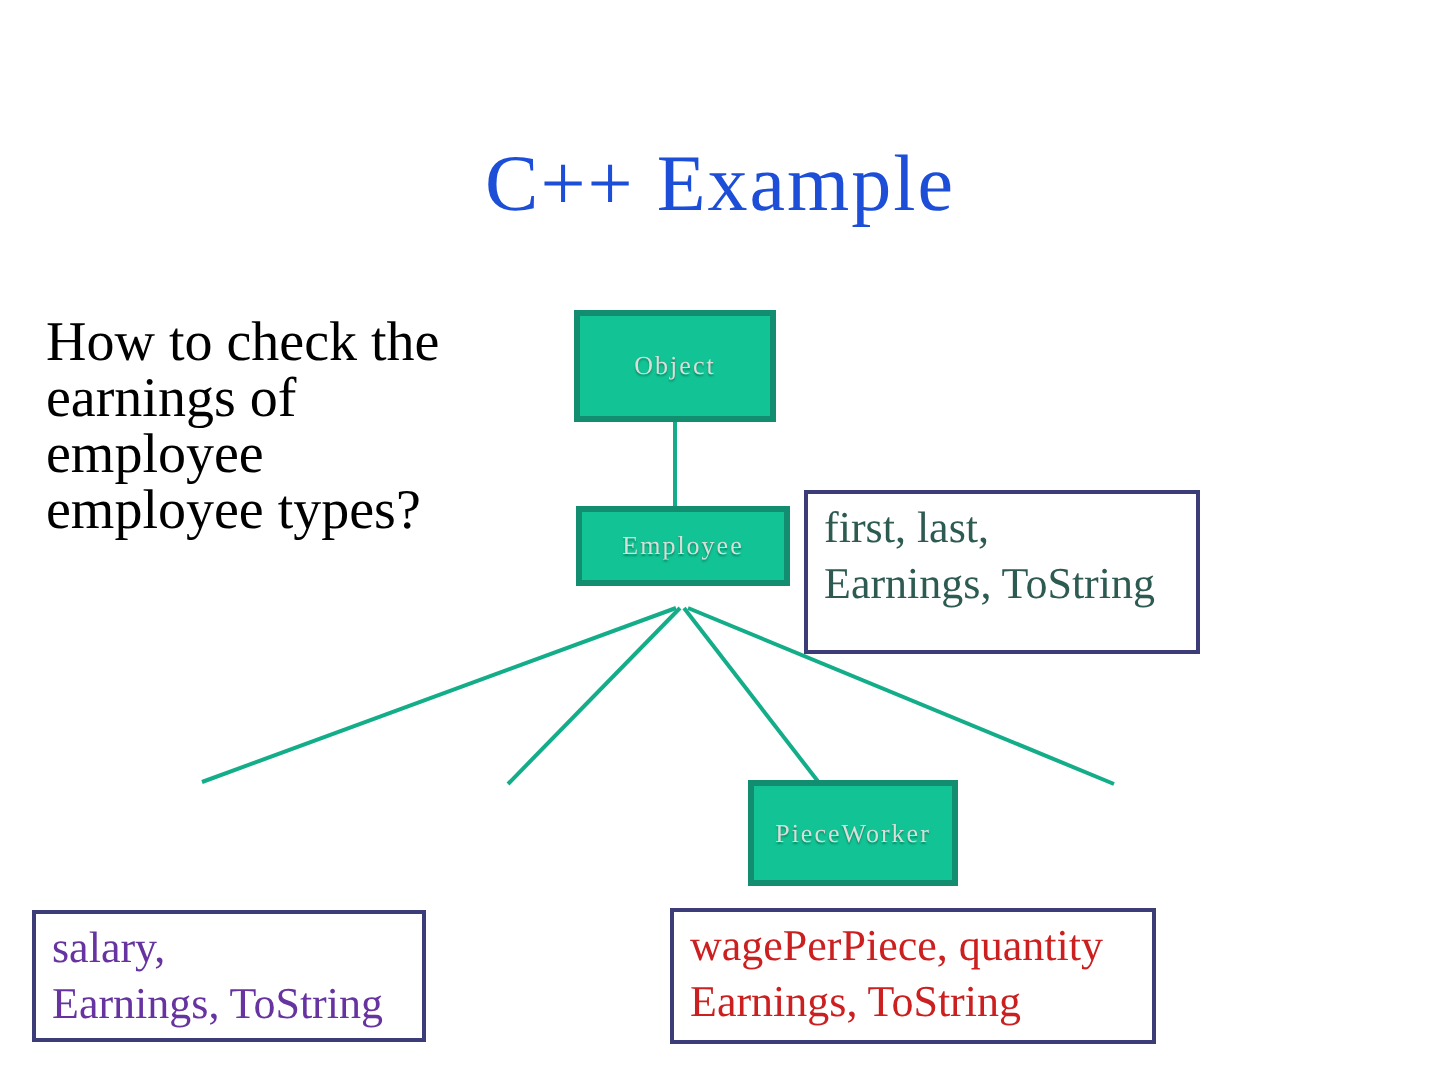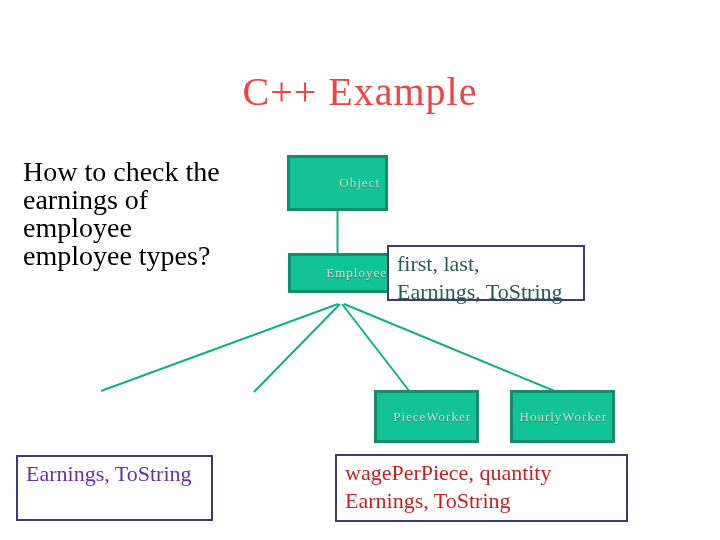--- a/index.html
+++ b/index.html
@@ -15,21 +15,21 @@
     overflow: hidden;
     font-family: "Liberation Serif", "DejaVu Serif", serif;
   }
   .title {
     position: absolute;
     left: 0;
     top: 68px;
     width: 720px;
     text-align: center;
     font-size: 40px;
-    color: #ef4444;
+    color: #1d4ed8;
     letter-spacing: 1px;
   }
   .question {
     position: absolute;
     left: 23px;
     top: 158px;
     width: 230px;
     font-size: 28px;
     line-height: 28px;
     color: #000000;
@@ -41,21 +41,21 @@
     width: 720px;
     height: 540px;
   }
   .node {
     position: absolute;
     background: #12C495;
     border: 3px solid #128D6F;
     box-sizing: border-box;
     display: flex;
     align-items: center;
-    justify-content: flex-end;
+    justify-content: center;
     text-align: center;
     font-size: 13px;
     letter-spacing: 1px;
     color: #D8DED8;
     text-shadow: 0 1px 1px rgba(0,60,40,0.45);
     line-height: 16px;
     padding: 2px 5px;
   }
   .node-object   { left: 287px; top: 155px; width: 101px; height: 56px; }
   .node-employee { left: 288px; top: 253px; width: 107px; height: 40px; }
@@ -65,23 +65,23 @@
   .node-hourly   { left: 510px; top: 390px; width: 105px; height: 53px; }
   .note {
     position: absolute;
     background: #ffffff;
     border: 2px solid #3C3C78;
     box-sizing: border-box;
     font-size: 22px;
     line-height: 28px;
     padding: 3px 8px;
   }
-  .note-employee { left: 387px; top: 245px; width: 198px; height: 56px; color: #2D5B51; }
+  .note-employee { left: 402px; top: 245px; width: 198px; height: 82px; color: #2D5B51; }
   .note-boss     { left: 16px;  top: 455px; width: 197px; height: 66px; color: #6633A0; }
-  .note-piece    { left: 335px; top: 454px; width: 293px; height: 68px; color: #CC1F1F; }
+  .note-piece    { left: 335px; top: 454px; width: 243px; height: 68px; color: #CC1F1F; }
 </style>
 </head>
 <body>
 
 <div id="slide">
 
   <div class="title">C++ Example</div>
 
   <div class="question">
     <div>How to check the</div>
@@ -104,30 +104,28 @@
   <div class="node node-employee">
     <span>Employee</span>
   </div>
 
 
 
   <div class="node node-piece">
     <span>PieceWorker</span>
   </div>
 
-  <div class="node node-hourly">
-    <span>HourlyWorker</span>
-  </div>
 
   <div class="note note-employee">
     <div>first, last,</div>
     <div>Earnings, ToString</div>
   </div>
 
   <div class="note note-boss">
+    <div>salary,</div>
     <div>Earnings, ToString</div>
   </div>
 
   <div class="note note-piece">
     <div>wagePerPiece, quantity</div>
     <div>Earnings, ToString</div>
   </div>
 
 </div>
 

